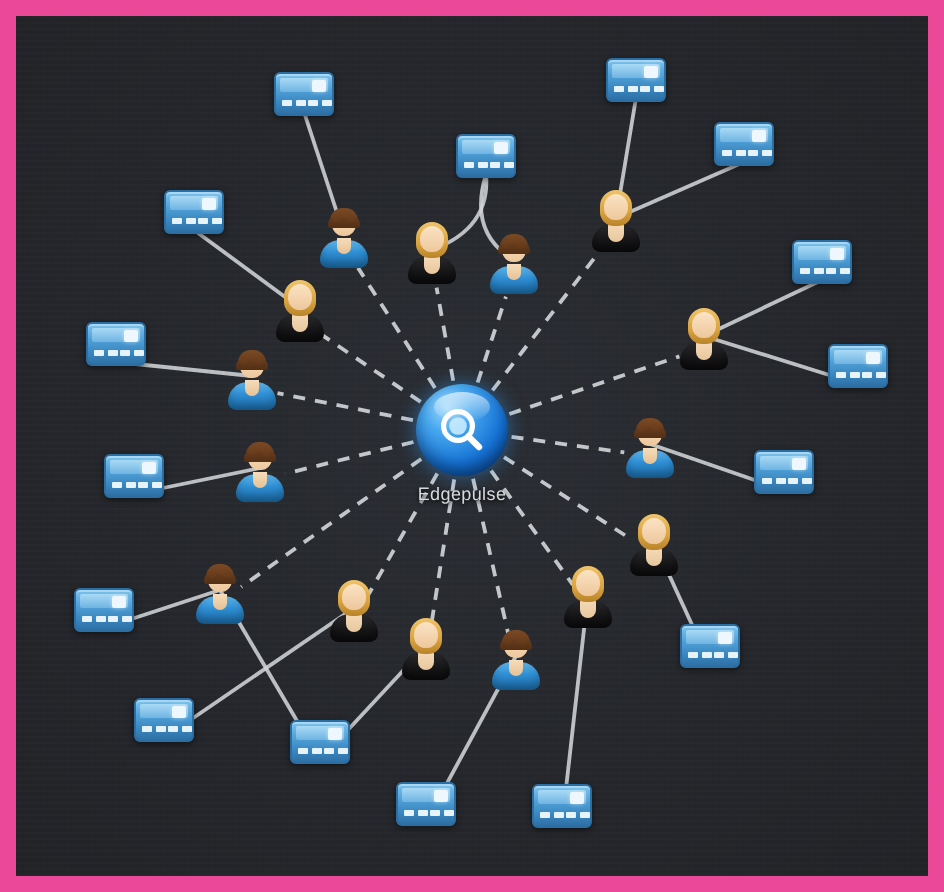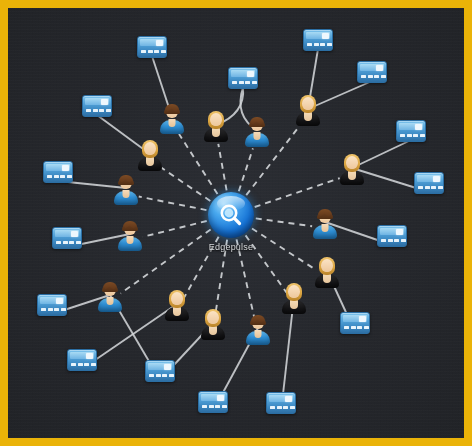--- a/index.html
+++ b/index.html
@@ -4,21 +4,21 @@
 <title>Edgepulse Network Diagram</title>
 <style>
   html,body{margin:0;padding:0;background:#ffffff;}
   body{font-family:"Liberation Sans",sans-serif;}
 
   #canvas{
     position:relative;
     width:472px;
     height:446px;
     box-sizing:border-box;
-    background:#eab308;
+    background:#ec4899;
     overflow:hidden;
   }
   #stage{
     position:absolute;
     left:8px; top:8px;
     width:456px; height:430px;
     background:#25272c;
     background-image:
       radial-gradient(ellipse at 50% 48%, #2b2e34 0%, #25272c 55%, #212327 100%);
     overflow:hidden;

